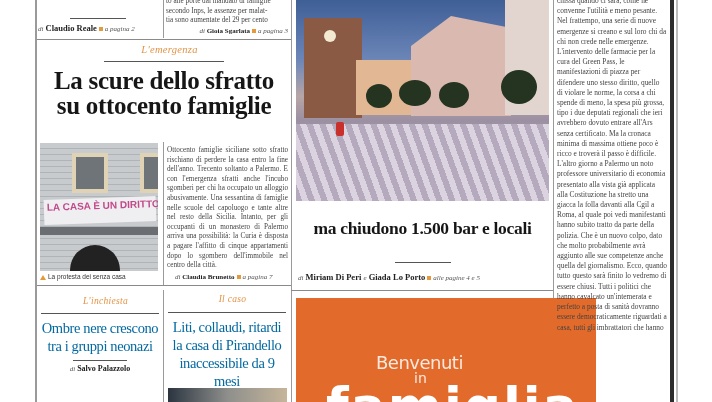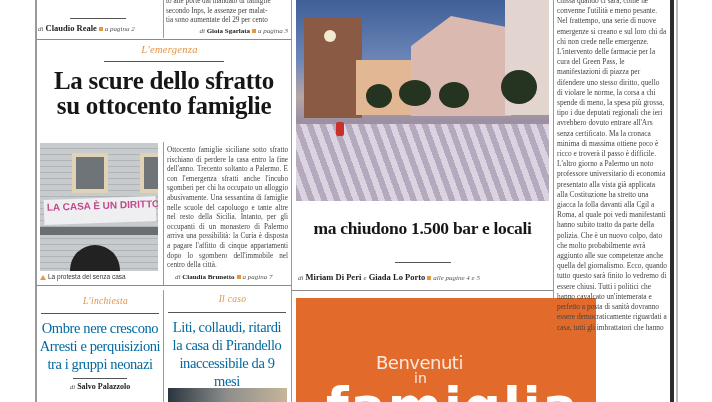--- a/index.html
+++ b/index.html
@@ -143,21 +143,20 @@
   <b>Miriam Di Peri</b>
   <span class="di">e</span>
   <b>Giada Lo Porto</b><span class="dot"></span><span class="pg">alle pagine 4 e 5</span>
 </div>
 
 <div style="position:absolute; left:37px; top:290px; width:126px;">
   <div class="kicker" style="font-size:9.5px; margin-top:6px;">L'inchiesta</div>
   <div class="kicker-rule" style="width:118px; margin-top:7px;"></div>
   <div style="margin-top:5px;">
     <div class="headline-light">Ombre nere crescono</div>
-    <div class="headline-light">Arresti e perquisizioni</div>
     <div class="headline-light">tra i gruppi neonazi</div>
   </div>
   <div style="height:1px; background:#555; width:54px; margin:5px auto 0 auto;"></div>
   <div class="byline" style="text-align:center; margin-top:3px; font-size:8px;">
     <span class="di">di</span>
     <b>Salvo Palazzolo</b>
   </div>
 </div>
 
 <div class="vline" style="left:163px; width:1px; top:290px; height:112px;"></div>

